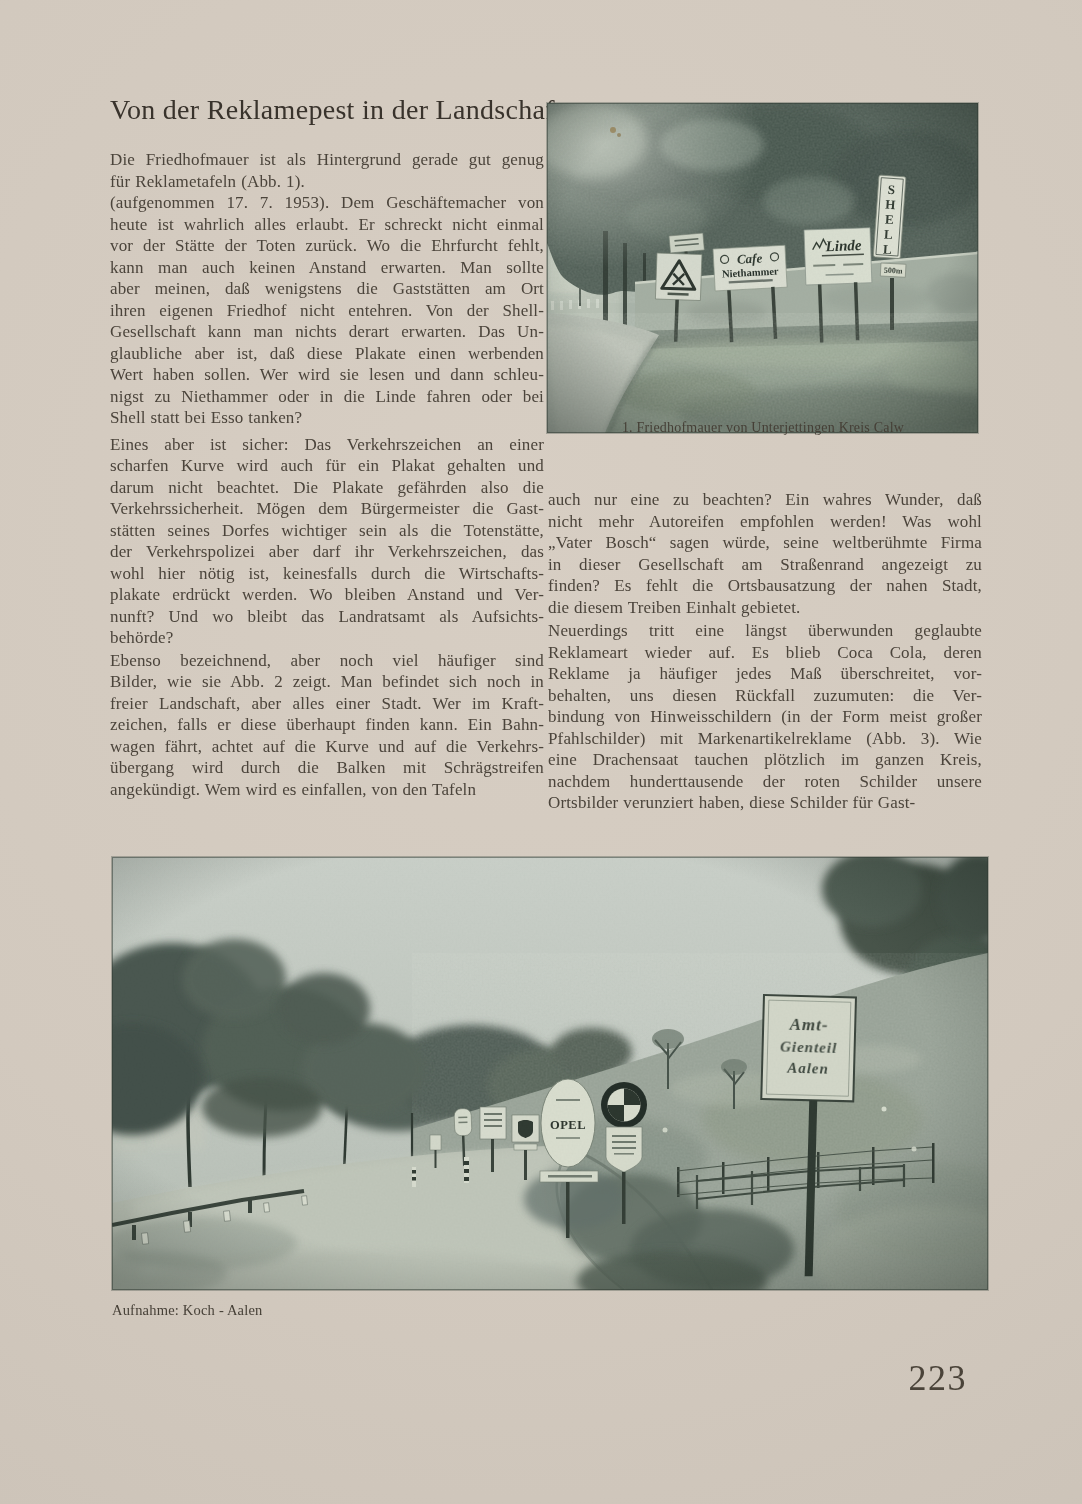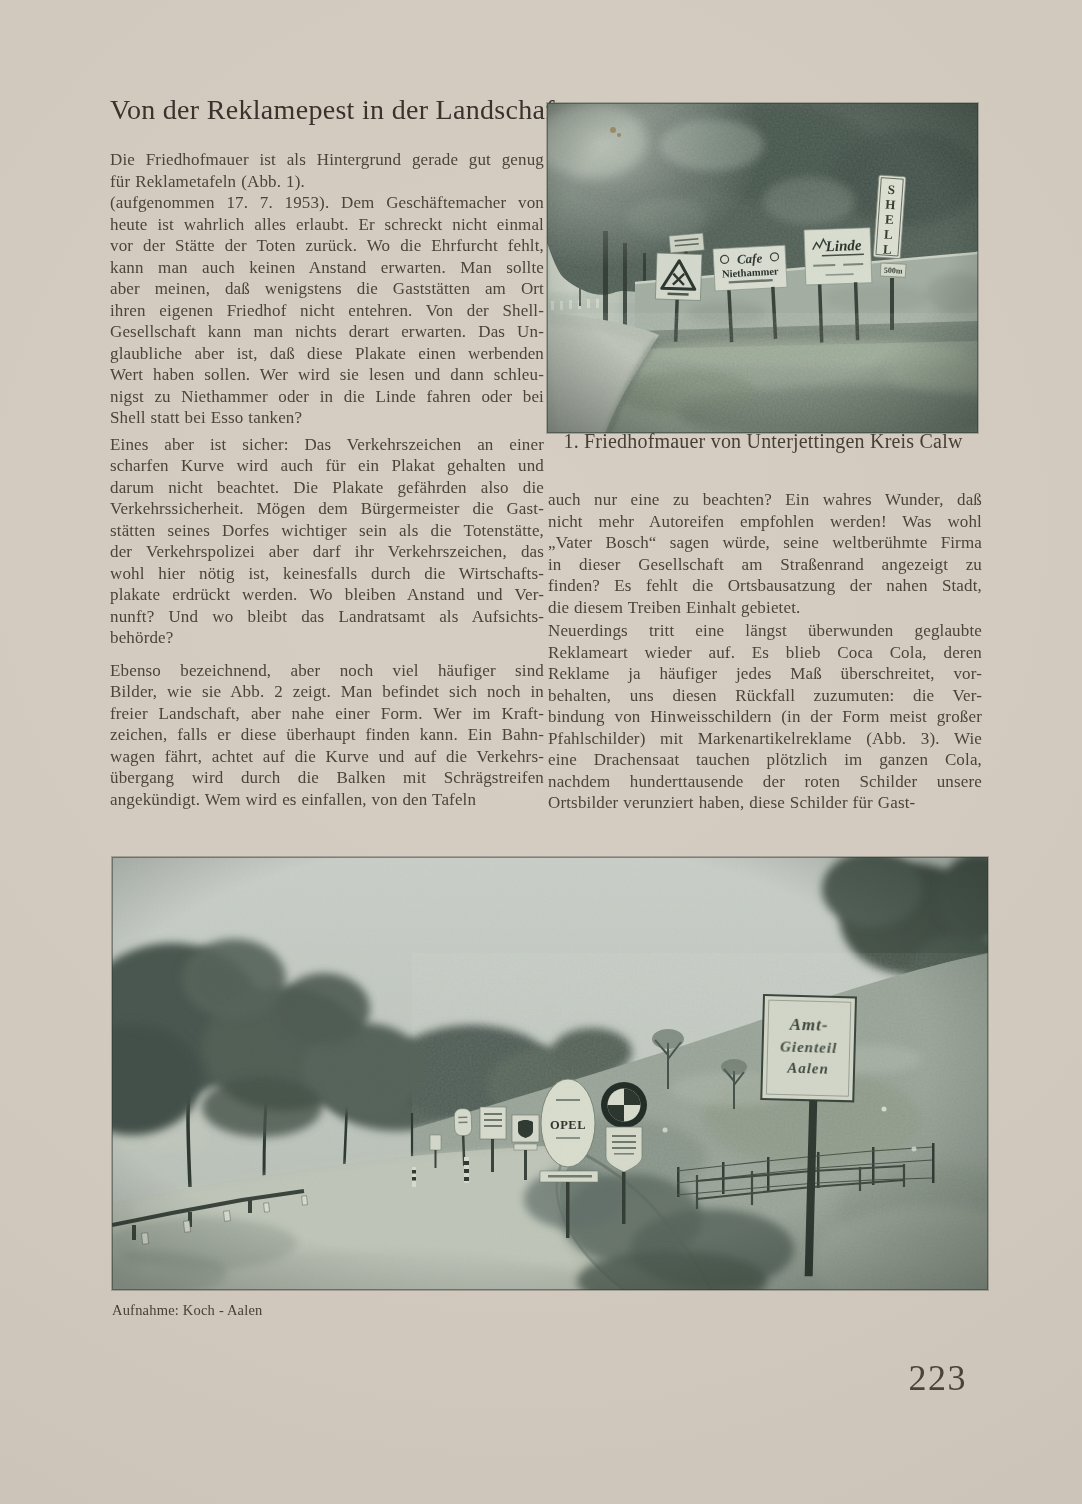--- a/index.html
+++ b/index.html
@@ -15,31 +15,31 @@
   .title{
     position:absolute;left:110px;top:94px;margin:0;
     font-size:28px;font-weight:normal;color:#39332c;letter-spacing:.3px;
   }
   .col{position:absolute;width:434px;color:#4b443b;font-size:17px;line-height:21.5px;}
   .col-left{left:110px;top:149px;}
   .col-right{left:548px;top:489px;}
   .para{margin:0;}
   .gap-xs{margin-top:2px;}
   .gap-sm{margin-top:5px;}
-  .gap-md{margin-top:11px;}
+  .gap-md{margin-top:1px;}
   .ln{text-align:justify;text-align-last:justify;letter-spacing:.15px;word-spacing:.5px;}
   .ln.last{text-align-last:left;}
   figure{margin:0;padding:0;}
   .photo{position:absolute;box-shadow:0 0 0 1px rgba(70,80,72,.35);}
   .photo1{left:547px;top:103px;width:431px;height:330px;}
   .photo2{left:112px;top:857px;width:876px;height:433px;}
   .photo svg{display:block;width:100%;height:100%;}
   .caption1{
-    position:absolute;left:548px;top:430px;width:430px;text-align:center;
-    font-size:20px;color:#453f36;letter-spacing:.2px;
+    position:absolute;left:548px;top:420px;width:430px;text-align:center;
+    font-size:14px;color:#453f36;letter-spacing:.2px;
   }
   .caption2-row{
     position:absolute;left:112px;top:1302px;width:876px;
     display:flex;justify-content:space-between;align-items:baseline;
     color:#453f36;font-size:16.5px;letter-spacing:.2px;
   }
   .credit{font-size:14.5px;}
   .pagenum{
     position:absolute;top:1357px;left:845px;width:122px;text-align:right;
     font-size:36px;color:#4a4339;letter-spacing:1.5px;
@@ -79,21 +79,21 @@
         <div class="ln">stätten seines Dorfes wichtiger sein als die Totenstätte,</div>
         <div class="ln">der Verkehrspolizei aber darf ihr Verkehrszeichen, das</div>
         <div class="ln">wohl hier nötig ist, keinesfalls durch die Wirtschafts-</div>
         <div class="ln">plakate erdrückt werden. Wo bleiben Anstand und Ver-</div>
         <div class="ln">nunft? Und wo bleibt das Landratsamt als Aufsichts-</div>
         <div class="ln last">behörde?</div>
       </div>
     <div class="para gap-md">
         <div class="ln">Ebenso bezeichnend, aber noch viel häufiger sind</div>
         <div class="ln">Bilder, wie sie Abb. 2 zeigt. Man befindet sich noch in</div>
-        <div class="ln">freier Landschaft, aber nahe einer Form. Wer im Kraft-</div>
+        <div class="ln">freier Landschaft, aber alles einer Stadt. Wer im Kraft-</div>
         <div class="ln">zeichen, falls er diese überhaupt finden kann. Ein Bahn-</div>
         <div class="ln">wagen fährt, achtet auf die Kurve und auf die Verkehrs-</div>
         <div class="ln">übergang wird durch die Balken mit Schrägstreifen</div>
         <div class="ln last">angekündigt. Wem wird es einfallen, von den Tafeln</div>
       </div>
   </section>
 
   <figure class="photo photo1">
     <svg viewBox="0 0 431 330" preserveAspectRatio="none">
       <defs>
@@ -259,21 +259,21 @@
         <div class="ln">finden? Es fehlt die Ortsbausatzung der nahen Stadt,</div>
         <div class="ln last">die diesem Treiben Einhalt gebietet.</div>
       </div>
     <div class="para gap-xs">
         <div class="ln">Neuerdings tritt eine längst überwunden geglaubte</div>
         <div class="ln">Reklameart wieder auf. Es blieb Coca Cola, deren</div>
         <div class="ln">Reklame ja häufiger jedes Maß überschreitet, vor-</div>
         <div class="ln">behalten, uns diesen Rückfall zuzumuten: die Ver-</div>
         <div class="ln">bindung von Hinweisschildern (in der Form meist großer</div>
         <div class="ln">Pfahlschilder) mit Markenartikelreklame (Abb. 3). Wie</div>
-        <div class="ln">eine Drachensaat tauchen plötzlich im ganzen Cola,</div>
+        <div class="ln">eine Drachensaat tauchen plötzlich im ganzen Kreis,</div>
         <div class="ln">nachdem hunderttausende der roten Schilder unsere</div>
         <div class="ln last">Ortsbilder verunziert haben, diese Schilder für Gast-</div>
       </div>
   </section>
 
   <figure class="photo photo2">
     <svg viewBox="0 0 876 433" preserveAspectRatio="none">
       <defs>
         <filter id="p2b2" x="-40%" y="-40%" width="180%" height="180%">
             <feGaussianBlur stdDeviation="2"></feGaussianBlur>

